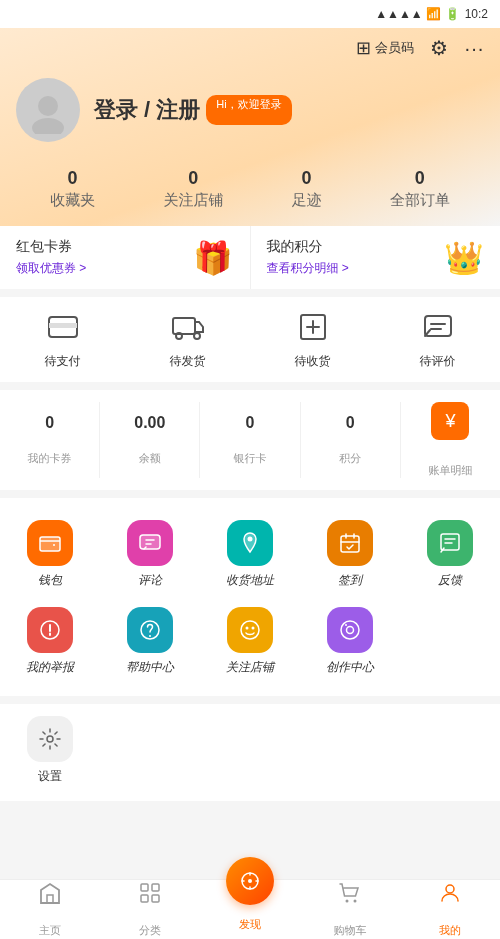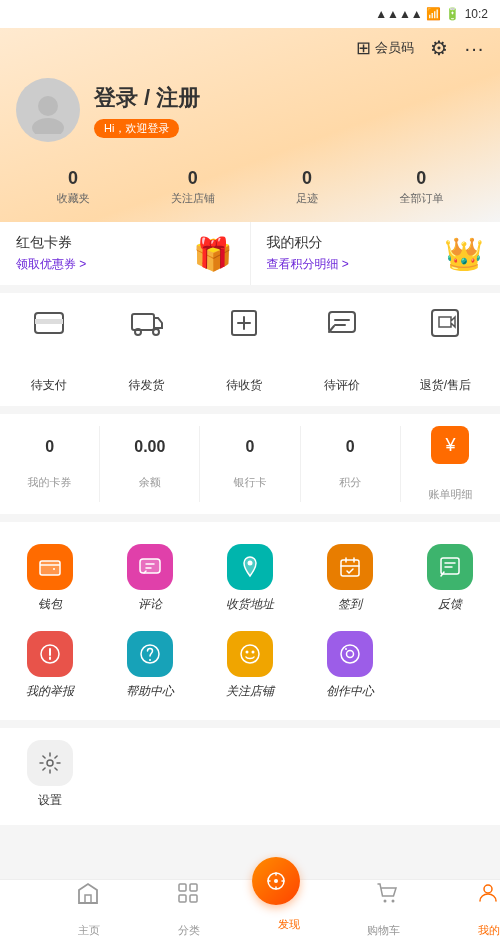--- a/index.html
+++ b/index.html
@@ -60,41 +60,41 @@
       height: 64px;
       border-radius: 32px;
       background: #ccc;
       display: flex;
       align-items: center;
       justify-content: center;
       overflow: hidden;
       flex-shrink: 0;
     }
     .avatar svg { width: 48px; height: 48px; }
-    .user-info { display: flex; flex-direction: column; gap: 6px; text-align: center; }
+    .user-info { display: flex; flex-direction: row; gap: 6px; text-align: center; }
     .user-name { font-size: 22px; font-weight: bold; color: #333; }
     .welcome-badge {
       background: #ff6b00;
       color: #fff;
       font-size: 11px;
       padding: 2px 10px;
       border-radius: 10px;
       display: inline-block;
       width: fit-content;
     }
 
     
     .stats-row {
       display: flex;
       justify-content: space-around;
       padding: 10px 0 16px 0;
     }
     .stat-item { text-align: center; }
     .stat-number { font-size: 18px; font-weight: bold; color: #333; }
-    .stat-label { font-size: 11px; color: #666; margin-top: 2px; }
+    .stat-label { font-size: 15px; color: #666; margin-top: 2px; }
 
     
     .section-cards {
       display: flex;
       gap: 0;
       margin: 0 0 8px 0;
     }
     .card-half {
       flex: 1;
       background: #fff;
@@ -127,21 +127,21 @@
       cursor: pointer;
     }
     .order-icon {
       width: 40px;
       height: 40px;
       display: flex;
       align-items: center;
       justify-content: center;
       font-size: 24px;
     }
-    .order-label { font-size: 12px; color: #333; margin-top: 28px; }
+    .order-label { font-size: 12px; color: #333; }
 
     
     .wallet-section {
       background: #fff;
       margin-bottom: 8px;
       display: flex;
       align-items: center;
     }
     .wallet-item {
       flex: 1;
@@ -238,21 +238,21 @@
       height: 60px;
       background: #fff;
       border-top: 1px solid #eee;
       display: flex;
       justify-content: space-around;
       align-items: center;
     }
     .nav-item {
       display: flex;
       flex-direction: column;
-      align-items: flex-end;
+      align-items: center;
       gap: 12px;
       cursor: pointer;
       flex: 1;
     }
     .nav-icon { font-size: 22px; color: #999; }
     .nav-icon.active { color: #ff6b00; }
     .nav-label { font-size: 11px; color: #999; }
     .nav-label.active { color: #ff6b00; }
 
     .discover-btn {
@@ -388,29 +388,20 @@
       <div class="order-icon">
         <svg width="36" height="36" viewBox="0 0 36 36" fill="none">
             <rect x="5" y="7" width="26" height="20" rx="3" stroke="#555" stroke-width="2" fill="none"></rect>
             <path d="M5 27l5-6" stroke="#555" stroke-width="2" stroke-linecap="round"></path>
             <path d="M11 15h14M11 20h10" stroke="#555" stroke-width="2" stroke-linecap="round"></path>
           </svg>
       </div>
       <div class="order-label">待评价</div>
     </div>
 
-    <div class="order-item">
-      <div class="order-icon">
-        <svg width="36" height="36" viewBox="0 0 36 36" fill="none">
-            <rect x="5" y="5" width="26" height="26" rx="3" stroke="#555" stroke-width="2" fill="none"></rect>
-            <path d="M12 12h12v4l4-4v10l-4-4v4H12z" stroke="#555" stroke-width="1.5" fill="none"></path>
-          </svg>
-      </div>
-      <div class="order-label">退货/售后</div>
-    </div>
   </div>
 </div>
 
 <div class="wallet-section" style="margin-top:2px;">
   <div class="wallet-item">
     <div class="wallet-value">0</div>
     <div class="wallet-label">我的卡券</div>
   </div>
   <div class="wallet-item">
     <div class="wallet-value">0.00</div>

